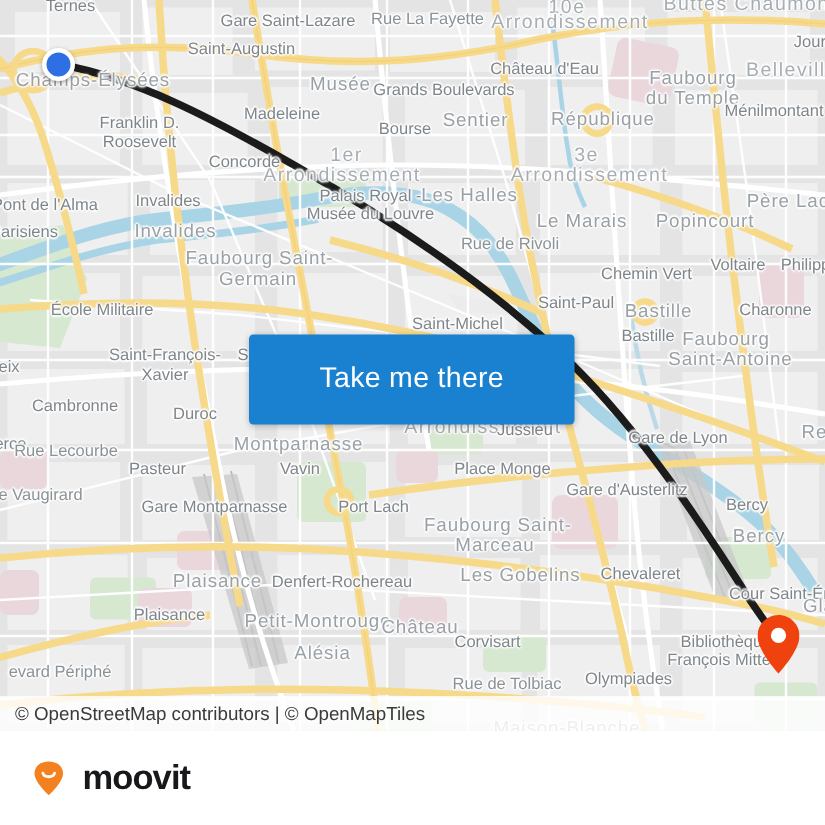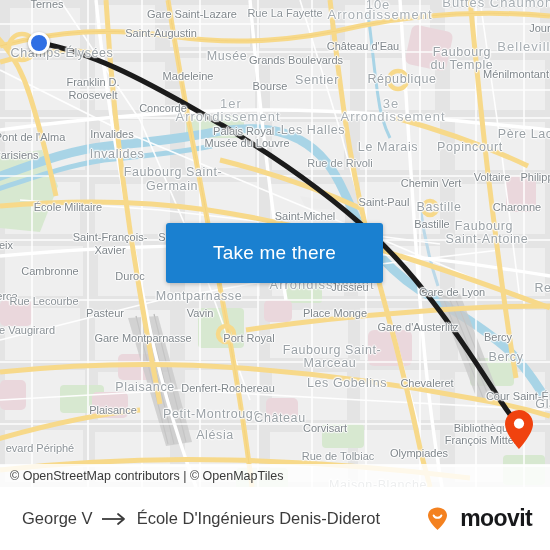--- a/index.html
+++ b/index.html
@@ -348,21 +348,21 @@
         <div class="map-label lbl-poi" style="left: 452px; top: 292px;">Gare de Lyon</div>
         <div class="map-label lbl-poi" style="left: 7px; top: 296px;">erce</div>
         <div class="map-label lbl-road" style="left: 44px; top: 301px;">Rue Lecourbe</div>
         <div class="map-label lbl-place" style="left: 199px; top: 296px;">Montparnasse</div>
         <div class="map-label lbl-place" style="left: 543px; top: 288px;">Re</div>
         <div class="map-label lbl-poi" style="left: 105px; top: 313px;">Pasteur</div>
         <div class="map-label lbl-poi" style="left: 200px; top: 313px;">Vavin</div>
         <div class="map-label lbl-poi" style="left: 335px; top: 313px;">Place Monge</div>
         <div class="map-label lbl-road" style="left: 24px; top: 330px;">de Vaugirard</div>
         <div class="map-label lbl-poi" style="left: 143px; top: 338px;">Gare Montparnasse</div>
-        <div class="map-label lbl-poi" style="left: 249px; top: 338px;">Port Royal</div>
+        <div class="map-label lbl-poi" style="left: 249px; top: 338px;">Port Lach</div>
         <div class="map-label lbl-poi" style="left: 418px; top: 327px;">Gare d'Austerlitz</div>
         <div class="map-label lbl-poi" style="left: 498px; top: 337px;">Bercy</div>
         <div class="map-label lbl-place" style="left: 506px; top: 357px;">Bercy</div>
         <div class="map-label lbl-place" style="left: 332px; top: 350px;">Faubourg Saint-</div>
         <div class="map-label lbl-place" style="left: 330px; top: 363px;">Marceau</div>
         <div class="map-label lbl-place" style="left: 145px; top: 387px;">Plaisance</div>
         <div class="map-label lbl-poi" style="left: 228px; top: 388px;">Denfert-Rochereau</div>
         <div class="map-label lbl-place" style="left: 347px; top: 383px;">Les Gobelins</div>
         <div class="map-label lbl-poi" style="left: 427px; top: 383px;">Chevaleret</div>
         <div class="map-label lbl-poi" style="left: 522px; top: 396px;">Cour Saint-Ém</div>
@@ -390,30 +390,20 @@
     </div>
 
     <button class="cta">Take me there</button>
 
     <div class="attrib">
       <span>© OpenStreetMap contributors | © OpenMapTiles</span>
     </div>
   </div>
 
   <div class="footer">
-    <div class="footer-route">
-      <span>George V</span>
-      <span class="arrow-icon">
-        <svg width="26" height="14" viewBox="0 0 26 14" aria-hidden="true">
-          <path d="M0 7 H21" stroke="#3c3c3c" stroke-width="1.8"></path>
-          <path d="M16 2 L22 7 L16 12" fill="none" stroke="#3c3c3c" stroke-width="1.8" stroke-linecap="round" stroke-linejoin="round"></path>
-        </svg>
-      </span>
-      <span>École D'Ingénieurs Denis-Diderot</span>
-    </div>
 
     <div class="brand">
       <span>
         <svg width="21" height="24" viewBox="0 0 21 24" style="display:block;">
           <path d="M10.5 23 C10.5 23 1 14.6 1 8.6 C1 3.8 5.2 0.6 10.5 0.6
                    C15.8 0.6 20 3.8 20 8.6 C20 14.6 10.5 23 10.5 23 Z" fill="#F4811F"></path>
           <path d="M6.6 8.4 C7.6 11.6 13.4 11.6 14.4 8.4" fill="none" stroke="#ffffff" stroke-width="1.9" stroke-linecap="round"></path>
         </svg>
       </span>
       <span class="brand-word">moovit</span>

